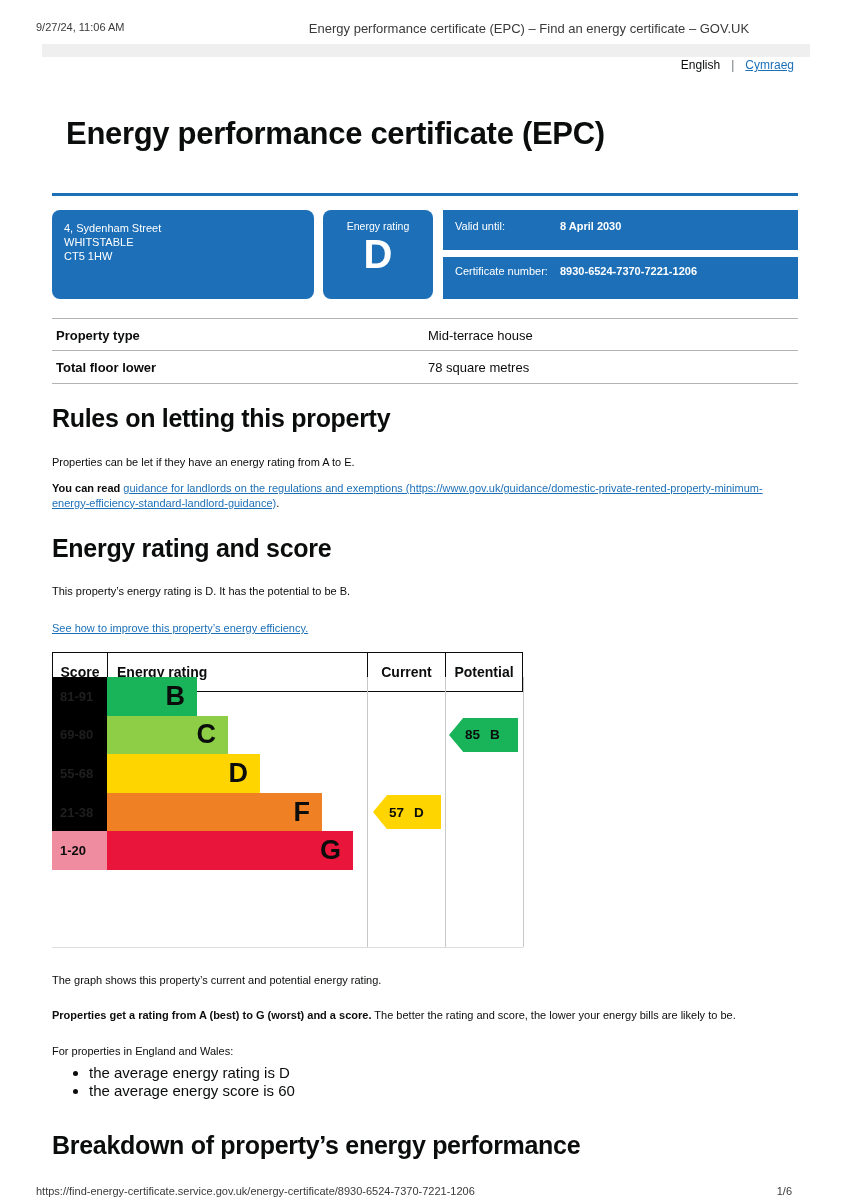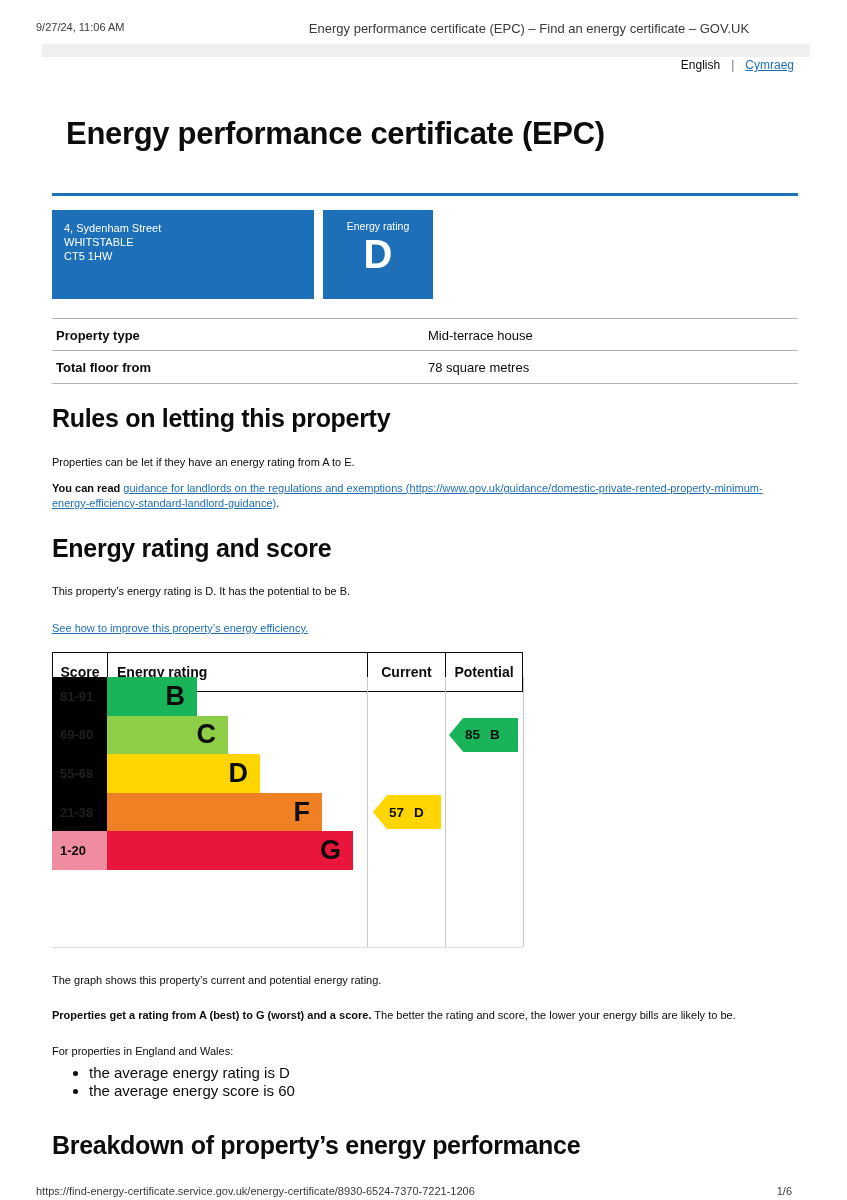--- a/index.html
+++ b/index.html
@@ -23,21 +23,21 @@
   .lang-sep { color:#6f777b; margin:0 11px; }
   .lang-link { color:#1d70b8; text-decoration:underline; cursor:pointer; }
 
   .h1 { left:66px; top:116px; font-size:31px; font-weight:bold; letter-spacing:-0.3px; }
   .h2 { left:52px; font-size:25px; font-weight:bold; letter-spacing:-0.3px; }
 
   .blue-rule { left:52px; top:193px; width:746px; height:3px; background:#1d70b8; }
 
   
   .summary-box { left:52px; top:210px; width:746px; height:89px; display:flex; }
-  .sb-cell { background:#1d70b8; color:#ffffff; }
+  .sb-cell { background:#1d70b8; color:#ffffff;border-radius:8px; }
   .sb-address { width:262px; padding:11px 0 0 12px; font-size:11px; line-height:14px; margin-right:9px; }
   .sb-rating { width:110px; text-align:center; margin-right:10px; }
   .sb-rating-label { font-size:10.5px; margin-top:10px; }
   .sb-rating-letter { font-size:40px; font-weight:bold; line-height:42px; margin-top:1px; }
   .sb-right { width:355px; display:flex; flex-direction:column; background:transparent; }
   .sb-row { background:#1d70b8; color:#fff; display:flex; padding:10px 0 0 12px; font-size:11px; line-height:13px; }
   .sb-row1 { height:40px; margin-bottom:7px; }
   .sb-row2 { flex:1; padding-top:8px; }
   .sb-label { width:105px; }
   .sb-value { font-weight:bold; }
@@ -98,29 +98,39 @@
 <div class="abs summary-box">
   <div class="sb-cell sb-address">
     <div>4, Sydenham Street</div>
     <div>WHITSTABLE</div>
     <div>CT5 1HW</div>
   </div>
   <div class="sb-cell sb-rating">
     <div class="sb-rating-label">Energy rating</div>
     <div class="sb-rating-letter">D</div>
   </div>
+  <div class="sb-right">
+    <div class="sb-row sb-row1">
+      <span class="sb-label">Valid until:</span>
+      <span class="sb-value">8 April 2030</span>
+    </div>
+    <div class="sb-row sb-row2">
+      <span class="sb-label">Certificate number:</span>
+      <span class="sb-value">8930-6524-7370-7221-1206</span>
+    </div>
+  </div>
 </div>
 
 <div class="abs facts">
   <div class="facts-row">
     <span class="facts-label">Property type</span>
     <span class="facts-value">Mid-terrace house</span>
   </div>
   <div class="facts-row">
-    <span class="facts-label">Total floor from</span>
+    <span class="facts-label">Total floor lower</span>
     <span class="facts-value">78 square metres</span>
   </div>
 </div>
 
 <h2 class="abs h2" style="top:404px">Rules on letting this property</h2>
 <p class="abs p" style="top:455px">Properties can be let if they have an energy rating from A to E.</p>
 <p class="abs p" style="top:481px"><span class="bold">You can read </span><a class="link">guidance for landlords on the regulations and exemptions (https://www.gov.uk/guidance/domestic-private-rented-property-minimum-energy-efficiency-standard-landlord-guidance)</a><span>.</span></p>
 
 <h2 class="abs h2" style="top:534px">Energy rating and score</h2>
 <p class="abs p" style="top:584px">This property’s energy rating is D. It has the potential to be B.</p>

